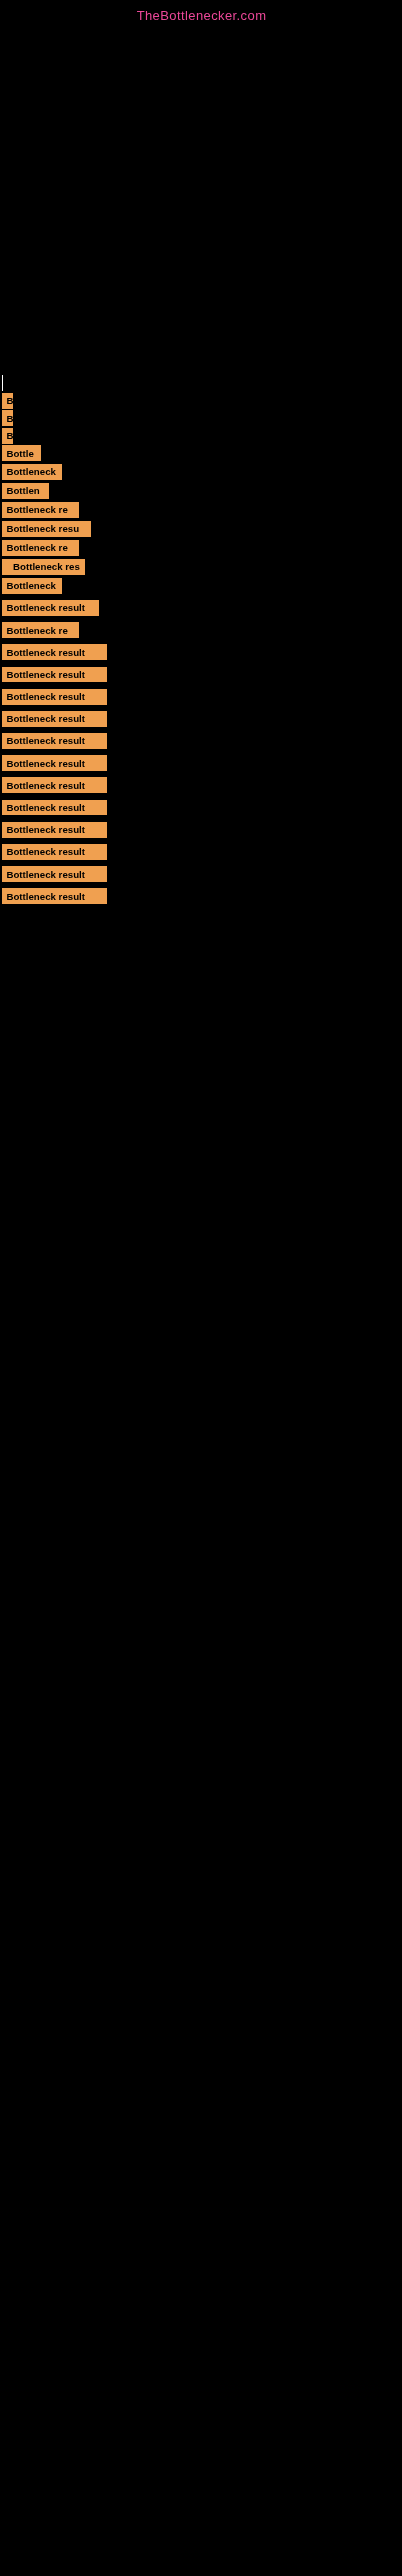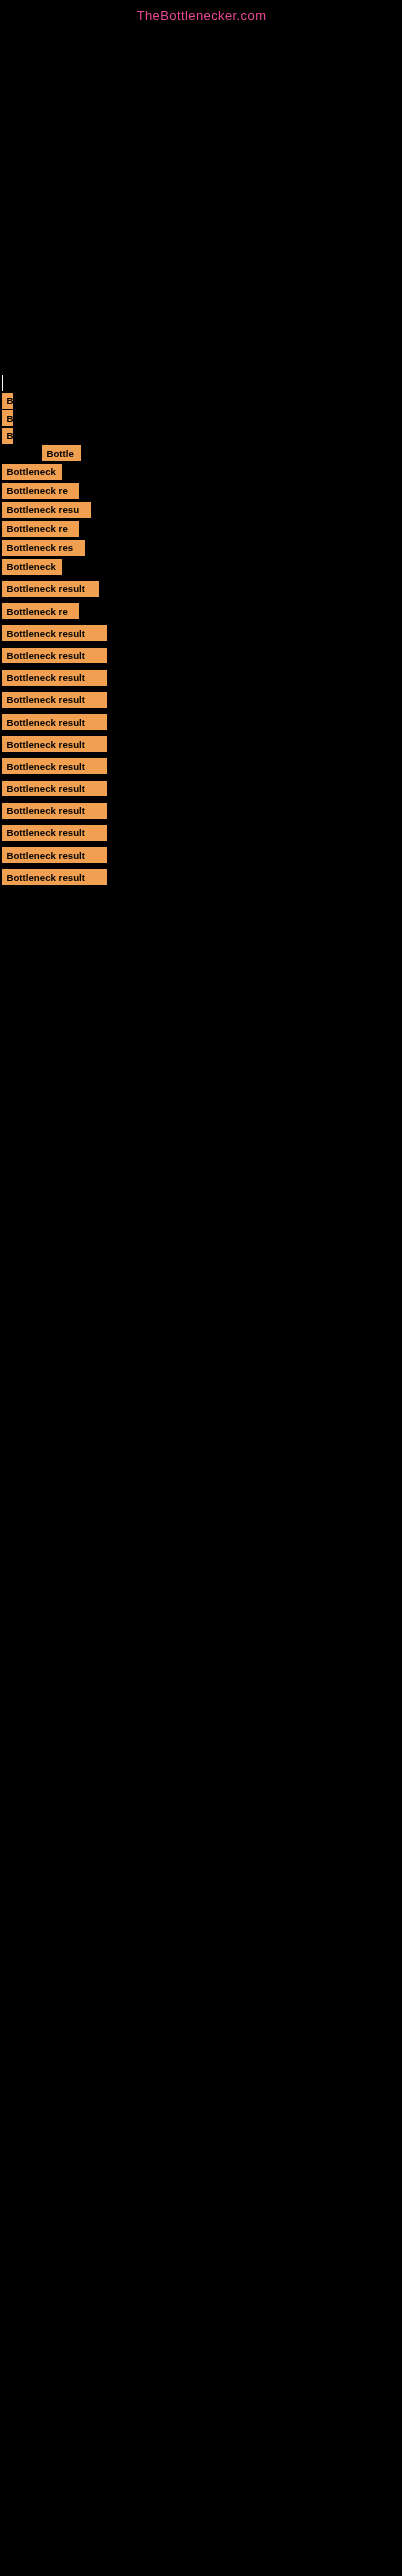--- a/index.html
+++ b/index.html
@@ -70,36 +70,39 @@
 <div class="result-item" style="margin-bottom: 1.6px;">
       <span class="result-label" style="width: 11.3px; min-width: 11.3px; max-width: 11.3px;">B</span>
     </div>
     <div class="result-item" style="margin-bottom: 1.6px;">
       <span class="result-label" style="width: 11.3px; min-width: 11.3px; max-width: 11.3px;">B</span>
     </div>
     <div class="result-item" style="margin-bottom: 1.6px;">
       <span class="result-label" style="width: 11.3px; min-width: 11.3px; max-width: 11.3px;">B</span>
     </div>
     <div class="result-item" style="margin-bottom: 3.2px;">
-      <span class="result-label" style="width: 39px; min-width: 39px; max-width: 39px; margin-left: 40px;">Bottle</span>
+      <span class="result-label" style="width: 39px; min-width: 39px; max-width: 39px;">Bottle</span>
     </div>
     <div class="result-item" style="margin-bottom: 3.2px;">
       <span class="result-label" style="width: 60px; min-width: 60px; max-width: 60px;">Bottleneck</span>
+    </div>
+    <div class="result-item" style="margin-bottom: 3.2px;">
+      <span class="result-label" style="width: 47px; min-width: 47px; max-width: 47px;">Bottlen</span>
     </div>
     <div class="result-item" style="margin-bottom: 3.2px;">
       <span class="result-label" style="width: 77px; min-width: 77px; max-width: 77px;">Bottleneck re</span>
     </div>
     <div class="result-item" style="margin-bottom: 3.2px;">
       <span class="result-label" style="width: 89px; min-width: 89px; max-width: 89px;">Bottleneck resu</span>
     </div>
     <div class="result-item" style="margin-bottom: 3.2px;">
       <span class="result-label" style="width: 77px; min-width: 77px; max-width: 77px;">Bottleneck re</span>
     </div>
     <div class="result-item" style="margin-bottom: 3.2px;">
-      <span class="result-label" style="width: 83px; min-width: 83px; max-width: 83px;">Bottleneck res</span>
+      <span class="result-label" style="width: 83px; min-width: 83px; max-width: 83px; text-align: right;">Bottleneck res</span>
     </div>
     <div class="result-item" style="margin-bottom: 6.4px;">
       <span class="result-label" style="width: 60px; min-width: 60px; max-width: 60px;">Bottleneck</span>
     </div>
     <div class="result-item" style="margin-bottom: 6.4px;">
       <span class="result-label" style="width: 97px; min-width: 97px; max-width: 97px;">Bottleneck result</span>
     </div>
     <div class="result-item" style="margin-bottom: 6.4px;">
       <span class="result-label" style="width: 77px; min-width: 77px; max-width: 77px;">Bottleneck re</span>
     </div>

